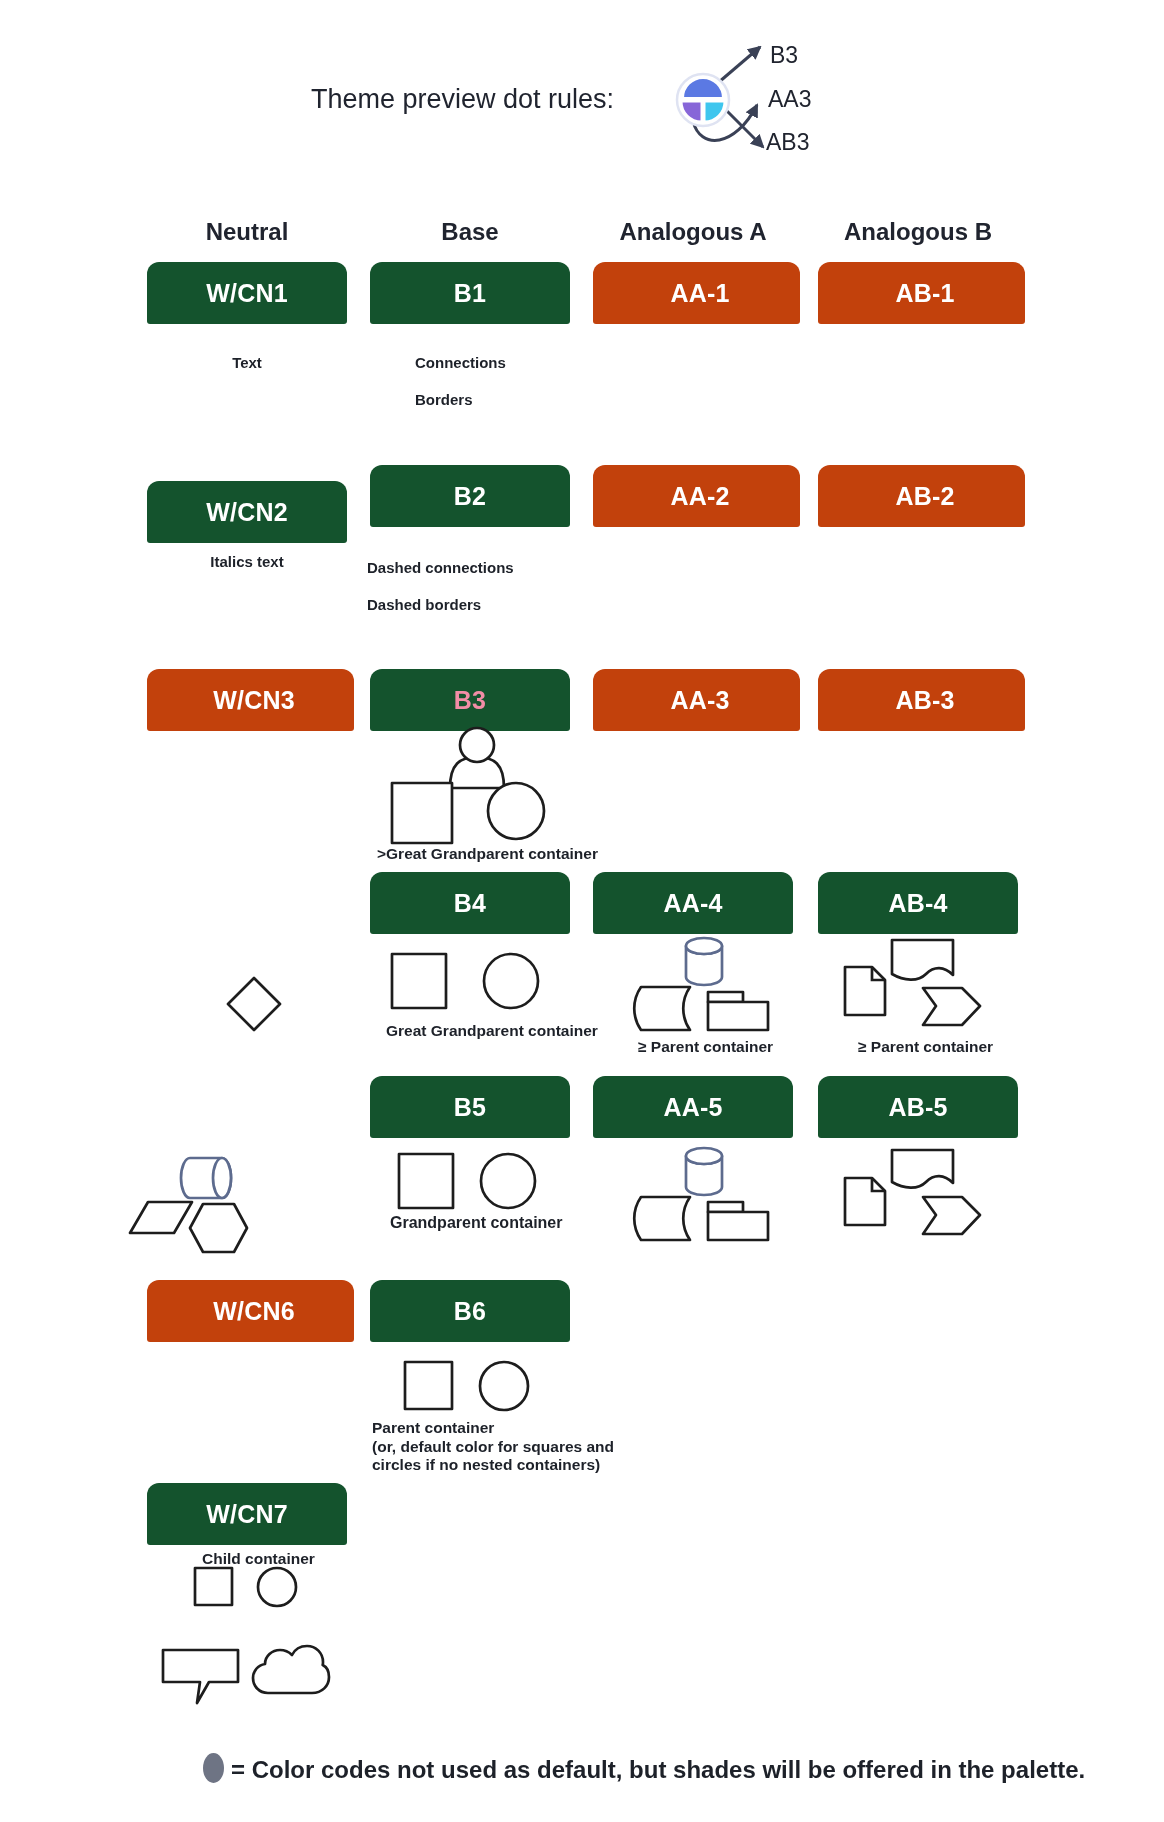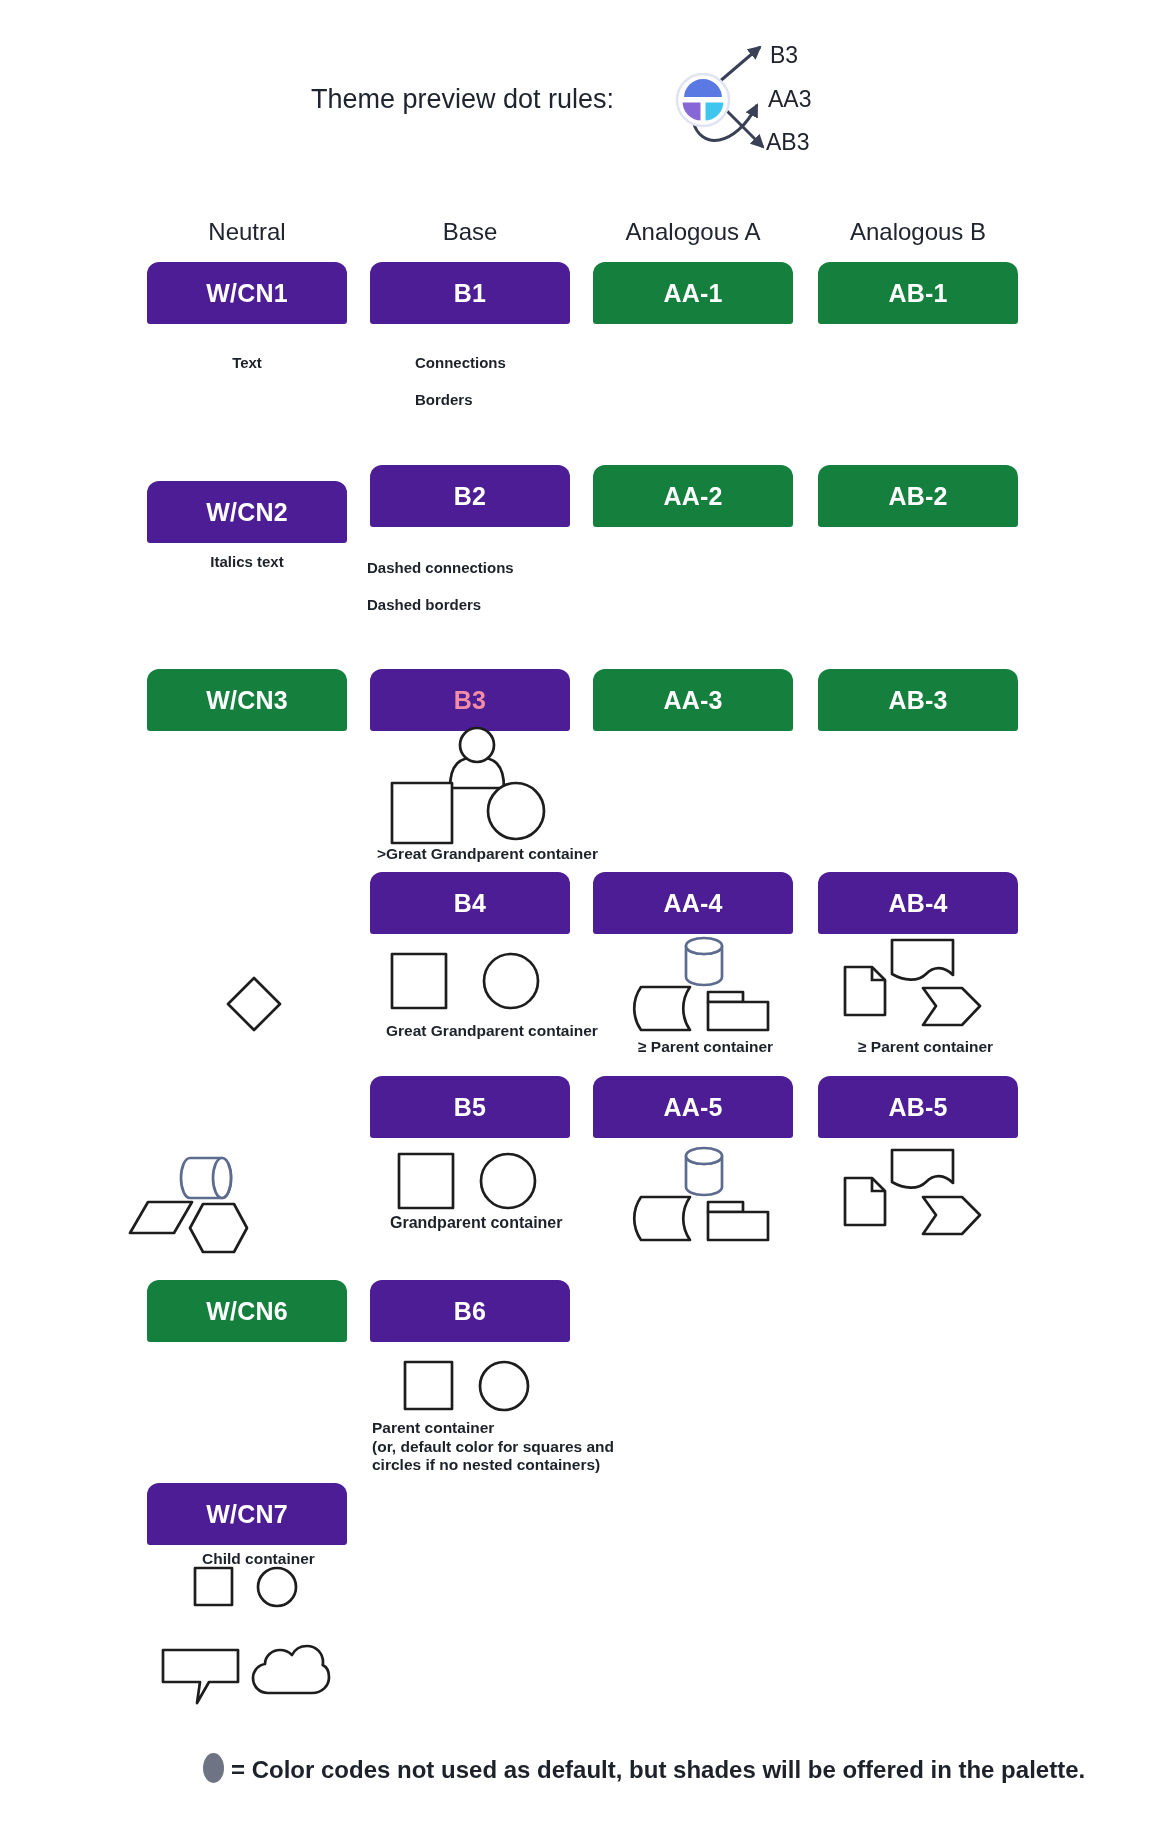--- a/index.html
+++ b/index.html
@@ -6,26 +6,26 @@
   #canvas{
     position:relative;width:1164px;height:1822px;background:#ffffff;overflow:hidden;
     font-family:"Liberation Sans",sans-serif;color:#1d2129;
   }
   .abs{position:absolute;}
   .box{
     position:absolute;width:200px;height:62px;border-radius:12px 12px 3px 3px;
     display:flex;align-items:center;justify-content:center;
     color:#ffffff;font-weight:700;font-size:25px;letter-spacing:.2px;
   }
-  .dark{background:#4c1d95;}
-  .gray{background:#15803d;}
+  .dark{background:#14532d;}
+  .gray{background:#c2410c;padding-left:7px;}
   .pinktext{color:#f28da6;}
   .hdr{
     position:absolute;width:200px;text-align:center;
-    font-weight:400;font-size:24px;color:#20242f;
+    font-weight:700;font-size:24px;color:#20242f;
   }
   .cap{position:absolute;font-weight:700;color:#1d2129;}
   .cap-lg{font-size:15px;line-height:37px;}
   .cap-sm{font-size:15.5px;line-height:18.5px;}
   .center200{width:200px;text-align:center;}
   .title{
     position:absolute;left:260px;top:84px;width:405px;text-align:center;
     font-size:27px;font-weight:500;color:#20242f;
   }
   .dotlabel{position:absolute;font-size:23px;font-weight:400;color:#20242f;}

